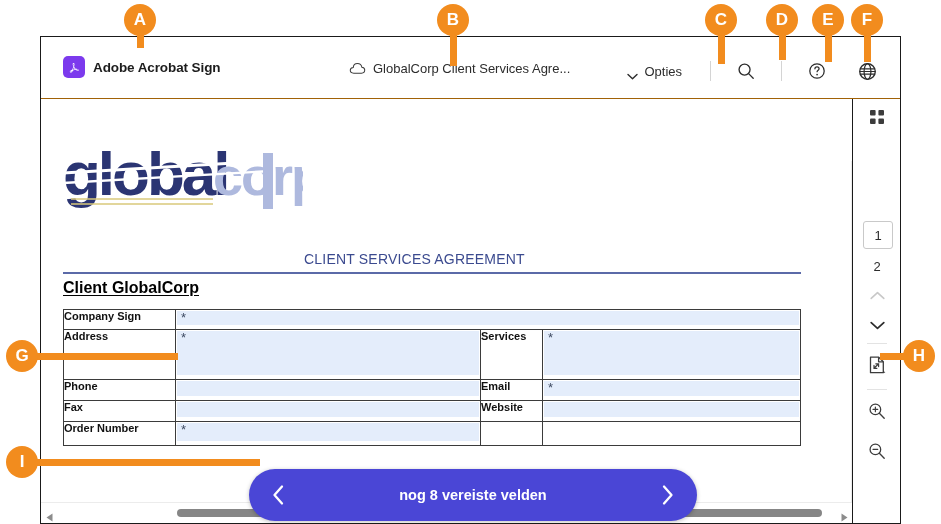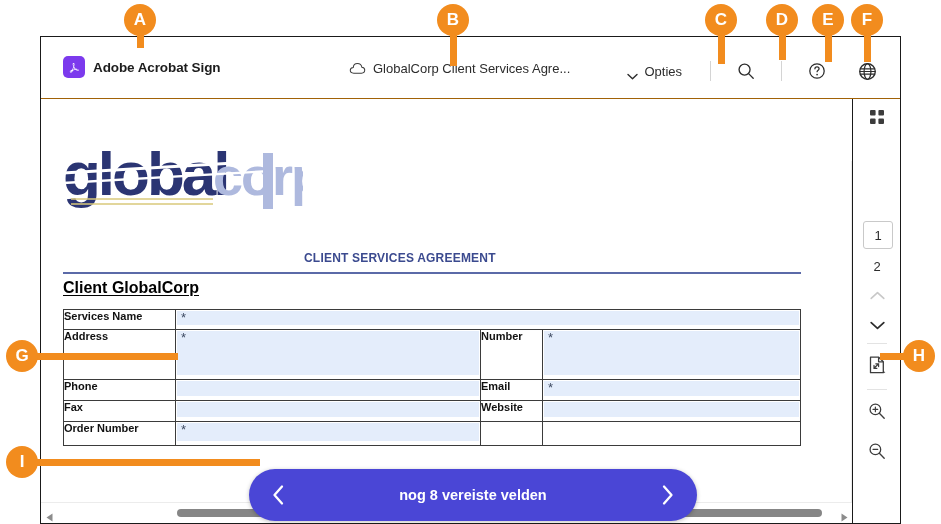--- a/index.html
+++ b/index.html
@@ -59,21 +59,21 @@
     background:#ffffff;overflow:hidden;
   }
   .page{
     position:absolute;left:0;top:0;width:760px;height:auto;
     background:#ffffff;
   }
   .logo-wrap{position:absolute;left:22px;top:38px;width:240px;height:78px;}
   .logo-wrap svg{display:block;}
   .csa-title{
     position:absolute;left:263px;top:152px;
-    font-size:12px;font-weight:bold;color:#3b4a8f;letter-spacing:0.2px;
+    font-size:14px;font-weight:normal;color:#3b4a8f;letter-spacing:0.2px;
     white-space:nowrap;
   }
   .title-rule{
     position:absolute;left:22px;top:173px;width:738px;height:2px;background:#5b6aa8;
   }
   .client-info{
     position:absolute;left:22px;top:180px;
     font-size:16px;font-weight:bold;color:#000;
     text-decoration:underline;text-underline-offset:2px;
     white-space:nowrap;
@@ -258,33 +258,33 @@
 
       <table class="ftable">
         <colgroup>
           <col style="width:112px">
             <col style="width:305px">
           <col style="width:62px">
             <col style="width:258px">
         </colgroup>
         <tbody>
           <tr class="rowA">
-            <td class="lbl">Services Name</td>
+            <td class="lbl">Company Sign</td>
             <td class="fld" colspan="3">
               <span class="box"></span>
               <span class="star">*</span>
             </td>
           </tr>
           <tr class="rowB">
             <td class="lbl">Address</td>
             <td class="fld">
               <span class="box"></span>
               <span class="star">*</span>
             </td>
-            <td class="lbl">Number</td>
+            <td class="lbl">Services</td>
             <td class="fld">
               <span class="box"></span>
               <span class="star">*</span>
             </td>
           </tr>
           <tr class="rowC">
             <td class="lbl">Phone</td>
             <td class="fld">
               <span class="box"></span>
               <span class="star"></span>

